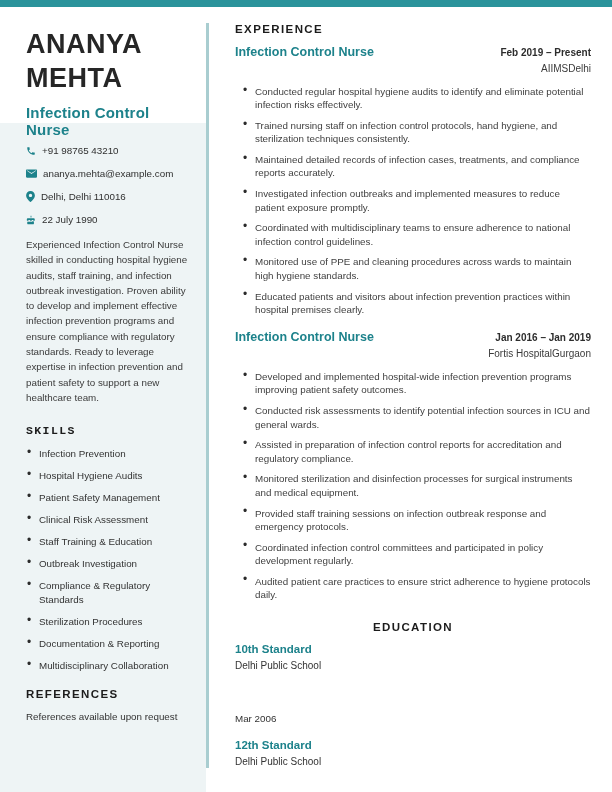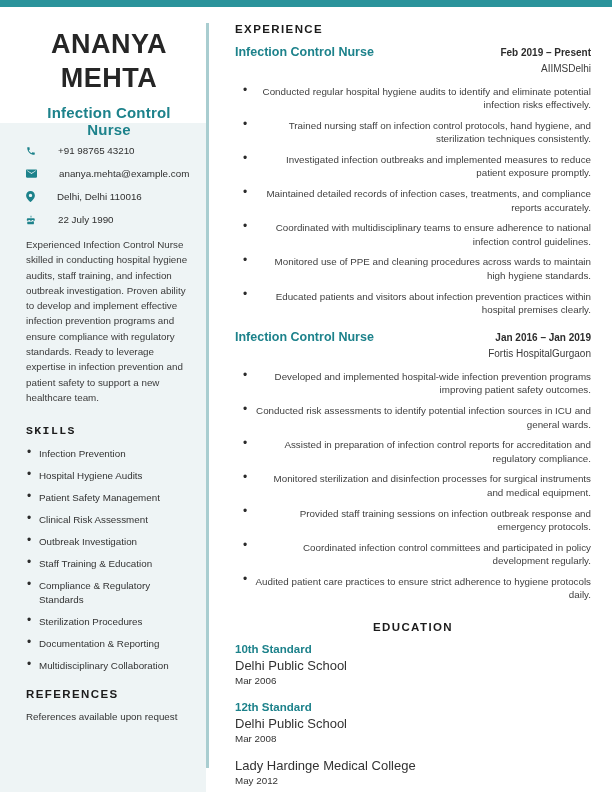--- a/index.html
+++ b/index.html
@@ -6,26 +6,26 @@
   body{
     width:612px;height:792px;position:relative;overflow:hidden;
     background:#ffffff;font-family:"Liberation Sans",sans-serif;
     -webkit-font-smoothing:antialiased;color:#3d3d3d;
   }
   .topbar{position:absolute;top:0;left:0;width:612px;height:7px;background:#2a939b;}
   .side-panel-bg{position:absolute;left:0;top:123px;width:206px;height:669px;background:#eef4f5;}
   .divider{position:absolute;left:206px;top:23px;width:3px;height:745px;background:#a9cdd0;}
 
   .sidebar{position:absolute;left:0;top:7px;width:206px;}
-  .name-block{padding:20px 14px 0 26px;text-align:center;}
+  .name-block{padding:20px 14px 0 26px;}
   .name{font-size:27px;font-weight:bold;color:#262626;line-height:34px;letter-spacing:.5px;margin:0;}
   .job-title-side{font-size:15px;font-weight:bold;color:#1d828b;margin-top:9px;letter-spacing:.2px;}
 
   .side-content{position:absolute;left:0;top:123px;width:206px;padding:15px 16px 0 26px;box-sizing:border-box;}
-  .contact-row{display:flex;align-items:center;gap:22px;margin-bottom:12px;font-size:9.8px;color:#2f2f2f;}
+  .contact-row{display:flex;align-items:center;gap:6px;margin-bottom:12px;font-size:9.8px;color:#2f2f2f;}
   .contact-row svg{flex:0 0 auto;display:block;}
 
   .summary{margin-top:9px;font-size:9.8px;line-height:15.3px;color:#3a3a3a;}
 
   .section-header{font-size:11.5px;font-weight:bold;letter-spacing:1.4px;color:#1c1c1c;}
   .side-section-header{margin-top:19px;font-family:Liberation Mono, monospace;}
 
   ul.dotlist{list-style:none;margin:10px 0 0 0;padding:0 0 0 13px;}
   ul.dotlist li{position:relative;margin-bottom:8.5px;font-size:9.8px;line-height:13.5px;color:#333;}
   ul.dotlist li::before{content:"\2022";position:absolute;left:-12px;top:-1px;color:#2a2a2a;font-size:12px;}
@@ -34,28 +34,28 @@
 
   .main{position:absolute;left:235px;top:23px;width:356px;}
   .job{margin-top:10px;}
   .job-head{display:flex;justify-content:space-between;align-items:baseline;}
   .job-title{font-size:12.5px;font-weight:bold;color:#1d828b;}
   .job-dates{font-size:10px;color:#2d2d2d;font-weight:bold;}
   .job-sub{display:flex;justify-content:flex-end;margin-top:4px;}
   .company{font-size:10px;color:#3a3a3a;}
   .job-loc{font-size:10px;color:#3a3a3a;}
   ul.bullets{list-style:none;margin:11px 0 0 0;padding:0 0 0 20px;}
-  ul.bullets li{position:relative;margin-bottom:7.5px;font-size:9.8px;line-height:13.3px;color:#3f3f3f;text-align:right;}
+  ul.bullets li{position:relative;margin-bottom:7.5px;font-size:9.8px;line-height:13.3px;color:#3f3f3f;}
   ul.bullets li::before{content:"\2022";position:absolute;left:-12px;top:-1.5px;color:#2a2a2a;font-size:12px;}
 
   .main-section-gap{margin-top:20px;text-align:center;}
   .edu-entry{margin-top:10px;margin-bottom:13px;}
   .edu-degree{font-size:11.5px;font-weight:bold;color:#1d828b;margin-bottom:4px;}
-  .edu-school{font-size:13px;color:#333;line-height:14.5px;}
-  .edu-date{font-size:9.8px;color:#333;line-height:14.5px;}
+  .edu-school{font-size:10px;color:#333;line-height:14.5px;}
+  .edu-date{font-size:9.8px;color:#333;line-height:14.5px;margin-top:38px;}
 </style>
 </head>
 <body>
 
 <div class="topbar"></div>
 <div class="side-panel-bg"></div>
 <div class="divider"></div>
 
 <div class="sidebar">
   <div class="name-block">
@@ -106,23 +106,23 @@
     <ul class="dotlist">
 
         <li>Infection Prevention</li>
 
         <li>Hospital Hygiene Audits</li>
 
         <li>Patient Safety Management</li>
 
         <li>Clinical Risk Assessment</li>
 
+        <li>Staff Training &amp; Education</li>
+
         <li>Outbreak Investigation</li>
-
-        <li>Staff Training &amp; Education</li>
 
         <li>Compliance &amp; Regulatory Standards</li>
 
         <li>Sterilization Procedures</li>
 
         <li>Documentation &amp; Reporting</li>
 
         <li>Multidisciplinary Collaboration</li>
 
     </ul>
@@ -143,23 +143,23 @@
     <div class="job-sub">
       <span class="company">AIIMS</span>
       <span class="job-loc">Delhi</span>
     </div>
     <ul class="bullets">
 
         <li>Conducted regular hospital hygiene audits to identify and eliminate potential infection risks effectively.</li>
 
         <li>Trained nursing staff on infection control protocols, hand hygiene, and sterilization techniques consistently.</li>
 
+        <li>Maintained detailed records of infection cases, treatments, and compliance reports accurately.</li>
+
         <li>Investigated infection outbreaks and implemented measures to reduce patient exposure promptly.</li>
-
-        <li>Maintained detailed records of infection cases, treatments, and compliance reports accurately.</li>
 
         <li>Coordinated with multidisciplinary teams to ensure adherence to national infection control guidelines.</li>
 
         <li>Monitored use of PPE and cleaning procedures across wards to maintain high hygiene standards.</li>
 
         <li>Educated patients and visitors about infection prevention practices within hospital premises clearly.</li>
 
     </ul>
   </div>
 

